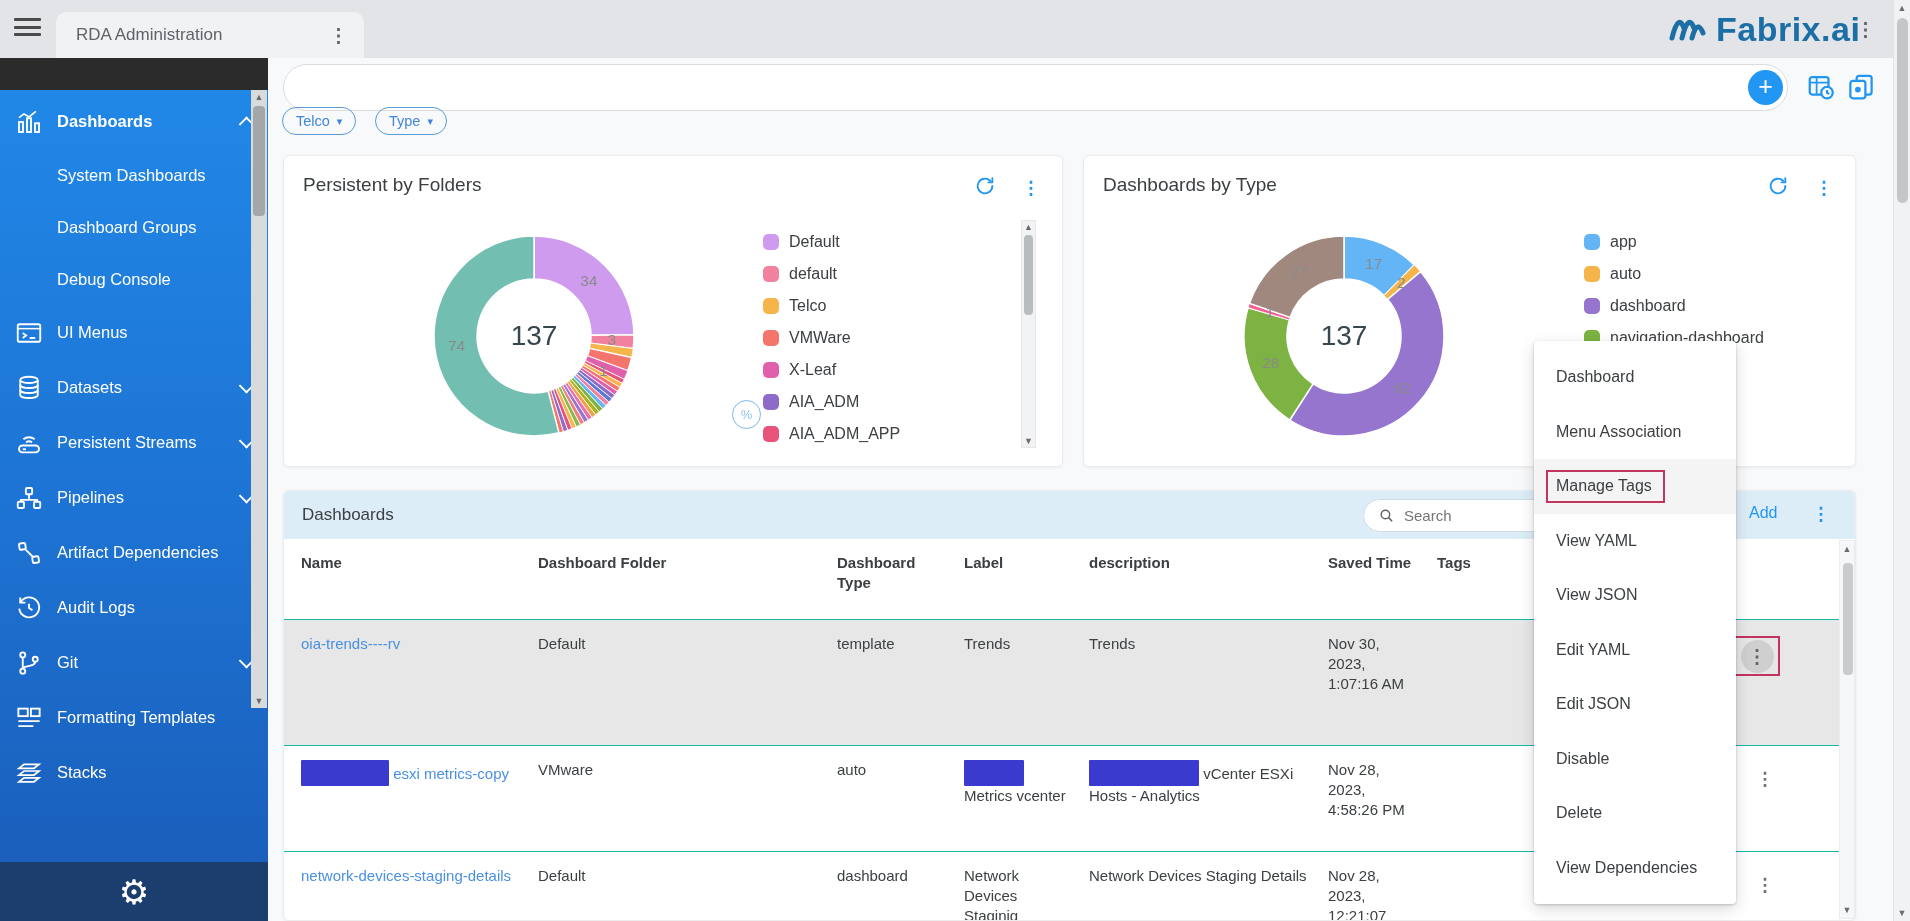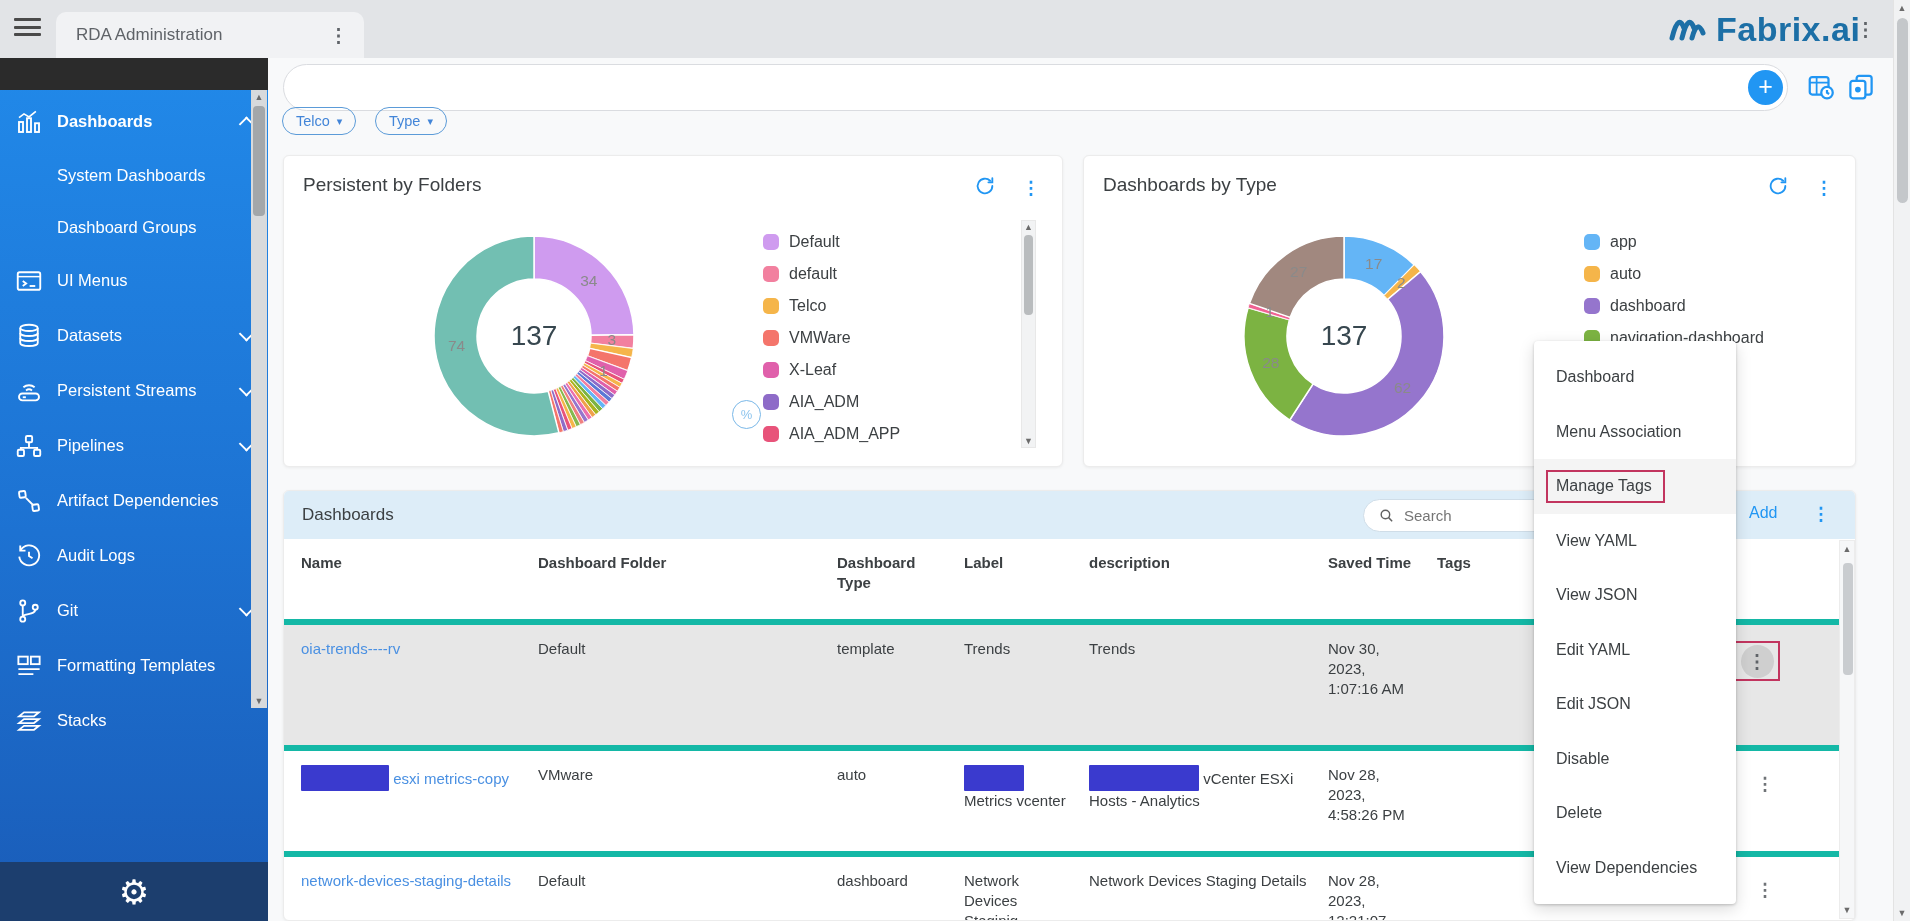--- a/index.html
+++ b/index.html
@@ -80,21 +80,21 @@
   .table-title{ font-size:17px; color:#3c4043; }
   .tsearch{ position:absolute; left:1079px; top:8px; width:300px; height:33px; background:#fff;
     border:1px solid #cfdde8; border-radius:17px; display:flex; align-items:center; gap:9px; padding:0 14px; }
   .tsearch .ph{ color:#757575; font-size:15px; }
   .add-link{ position:absolute; left:1465px; top:13px; color:#2196f3; font-size:16px; cursor:pointer;}
   .thead-kebab{ position:absolute; left:1528px; top:14px; color:#2196f3; font-size:18px;}
   .grid{ display:grid; grid-template-columns:237px 299px 127px 125px 239px 109px 124px 1fr; padding-left:17px; }
   .grid > div{ padding:14px 20px 12px 0; font-size:15px; line-height:20px; }
   .cols-row > div{ font-weight:bold; color:#3c4043; }
   .cols-row{ min-height:80px; }
-  .trow{ border-top:6px solid #14b8a6; position:relative; }
+  .trow{ border-top:1px solid #14b8a6; position:relative; }
   .trow.hl{ background:#e7e7e7; min-height:126px; }
   .trow.r2{ min-height:106px; }
   .trow.r3{ min-height:120px; }
   .cell-link{ color:#4a90e2; cursor:pointer; }
   .redact{ display:inline-block; vertical-align:-7px; height:26px; background:#3a3ace; border-radius:1px; }
   .acts{ position:relative; }
   .row-kebab{ position:absolute; left:195px; top:24px; color:#6f7377; font-size:18px; cursor:pointer;}
   .kebab-ann{ position:absolute; left:173px; top:16px; width:46px; height:40px; border:2.5px solid #c2355f;
     display:flex; align-items:center; justify-content:center; }
   .kebab-circ{ width:33px; height:33px; border-radius:50%; background:#cfcfcf; display:flex;
@@ -158,20 +158,23 @@
             <path d="M4 8.5l4-3 4 2.5 5.5-4.5" stroke-width="1.3"></path>
           </svg></span>
         <span>Dashboards</span>
         <span class="chev up"></span>
       </div>
       <div class="nav-row child">
         <span>System Dashboards</span>
       </div>
       <div class="nav-row child">
         <span>Dashboard Groups</span>
+      </div>
+      <div class="nav-row child">
+        <span>Debug Console</span>
       </div>
       <div class="nav-row plain">
         <span class="nav-icon">
           <svg viewBox="0 0 24 24" fill="none" stroke="#fff" stroke-width="1.5">
             <rect x="3" y="5" width="18" height="14" rx="1.5"></rect>
               <path d="M3 8.5h18" stroke-width="1.2"></path>
             <path d="M7 12l2.7 2L7 16"></path>
               <path d="M12.5 16h4.5"></path>
           </svg></span>
         <span>UI Menus</span>

